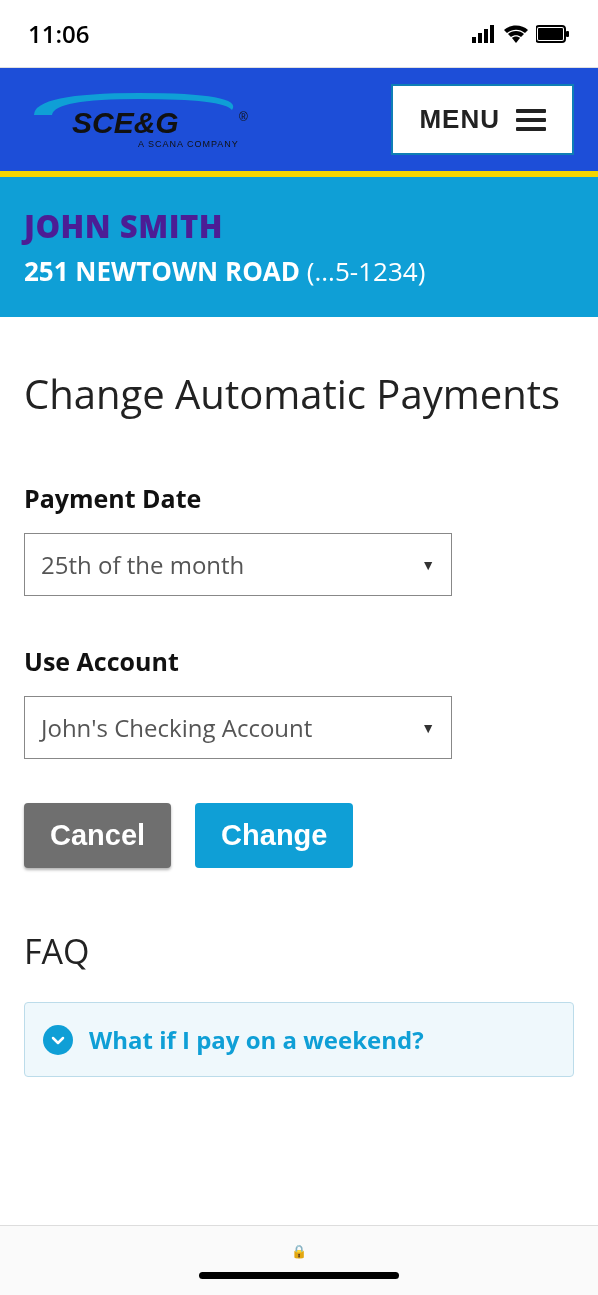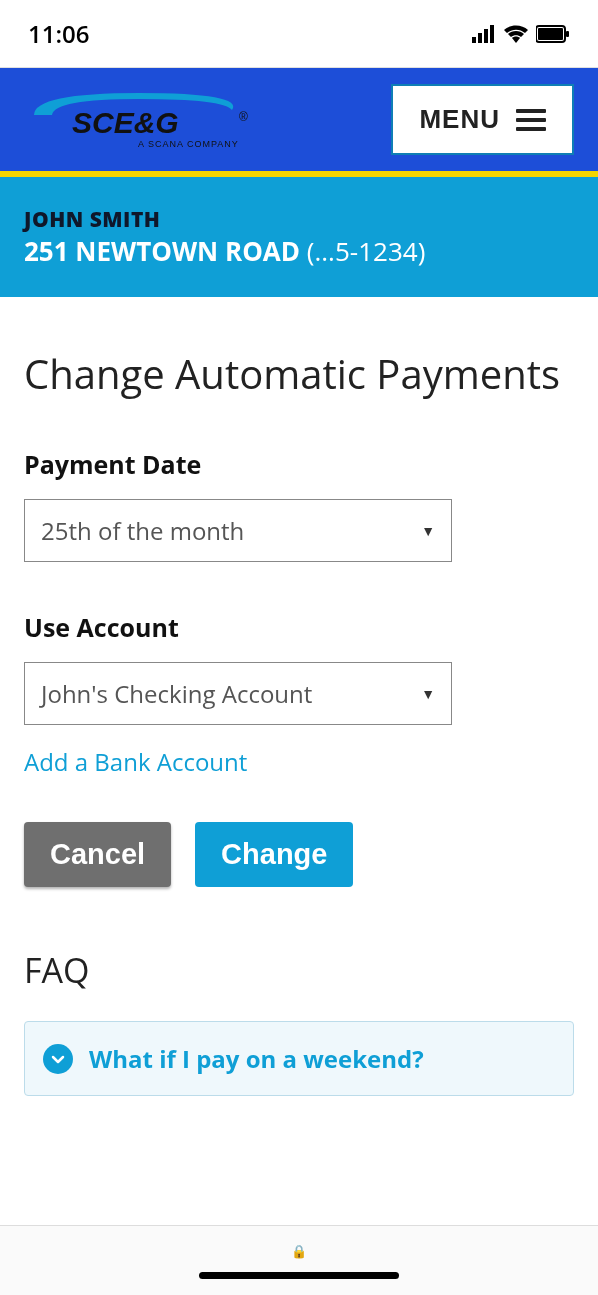--- a/index.html
+++ b/index.html
@@ -70,42 +70,43 @@
       height: 4px;
       background: #222;
       border-radius: 1px;
     }
     .account-banner {
       background: #0f9fd6;
       padding: 28px 24px;
       color: #fff;
     }
     .account-name {
-      color: #0f172a;
+      color: #4c1d95;
       font-weight: 800;
-      font-size: 21px;
+      font-size: 31px;
       letter-spacing: 0.5px;
+      margin-bottom: 6px;
     }
     .account-address-line {
       font-size: 26px;
       font-weight: 700;
     }
     .account-num {
       font-weight: 400;
     }
     .content {
       padding: 24px;
     }
     .page-title {
       font-size: 40px;
       font-weight: 400;
       color: #222;
       line-height: 1.15;
       margin-top: 30px;
-      margin-bottom: 50px;
+      margin-bottom: 64px;
     }
     .field-label {
       font-size: 25px;
       font-weight: 700;
       color: #111;
       margin-bottom: 18px;
     }
     .select-box {
       width: 428px;
       border: 1px solid #888;
@@ -283,21 +284,20 @@
       <span class="caret">▼</span>
     </div>
   </div>
 
   <div class="field-group" style="margin-bottom:10px;">
     <div class="field-label">Use Account</div>
     <div class="select-box">
       <span>John's Checking Account</span>
       <span class="caret">▼</span>
     </div>
-    <a class="add-link">Add a Bank Account</a>
   </div>
 
   <div class="button-row">
     <button class="btn btn-cancel">Cancel</button>
     <button class="btn btn-change">Change</button>
   </div>
 
   <h2 class="faq-title">FAQ</h2>
 
   <div class="faq-item">

